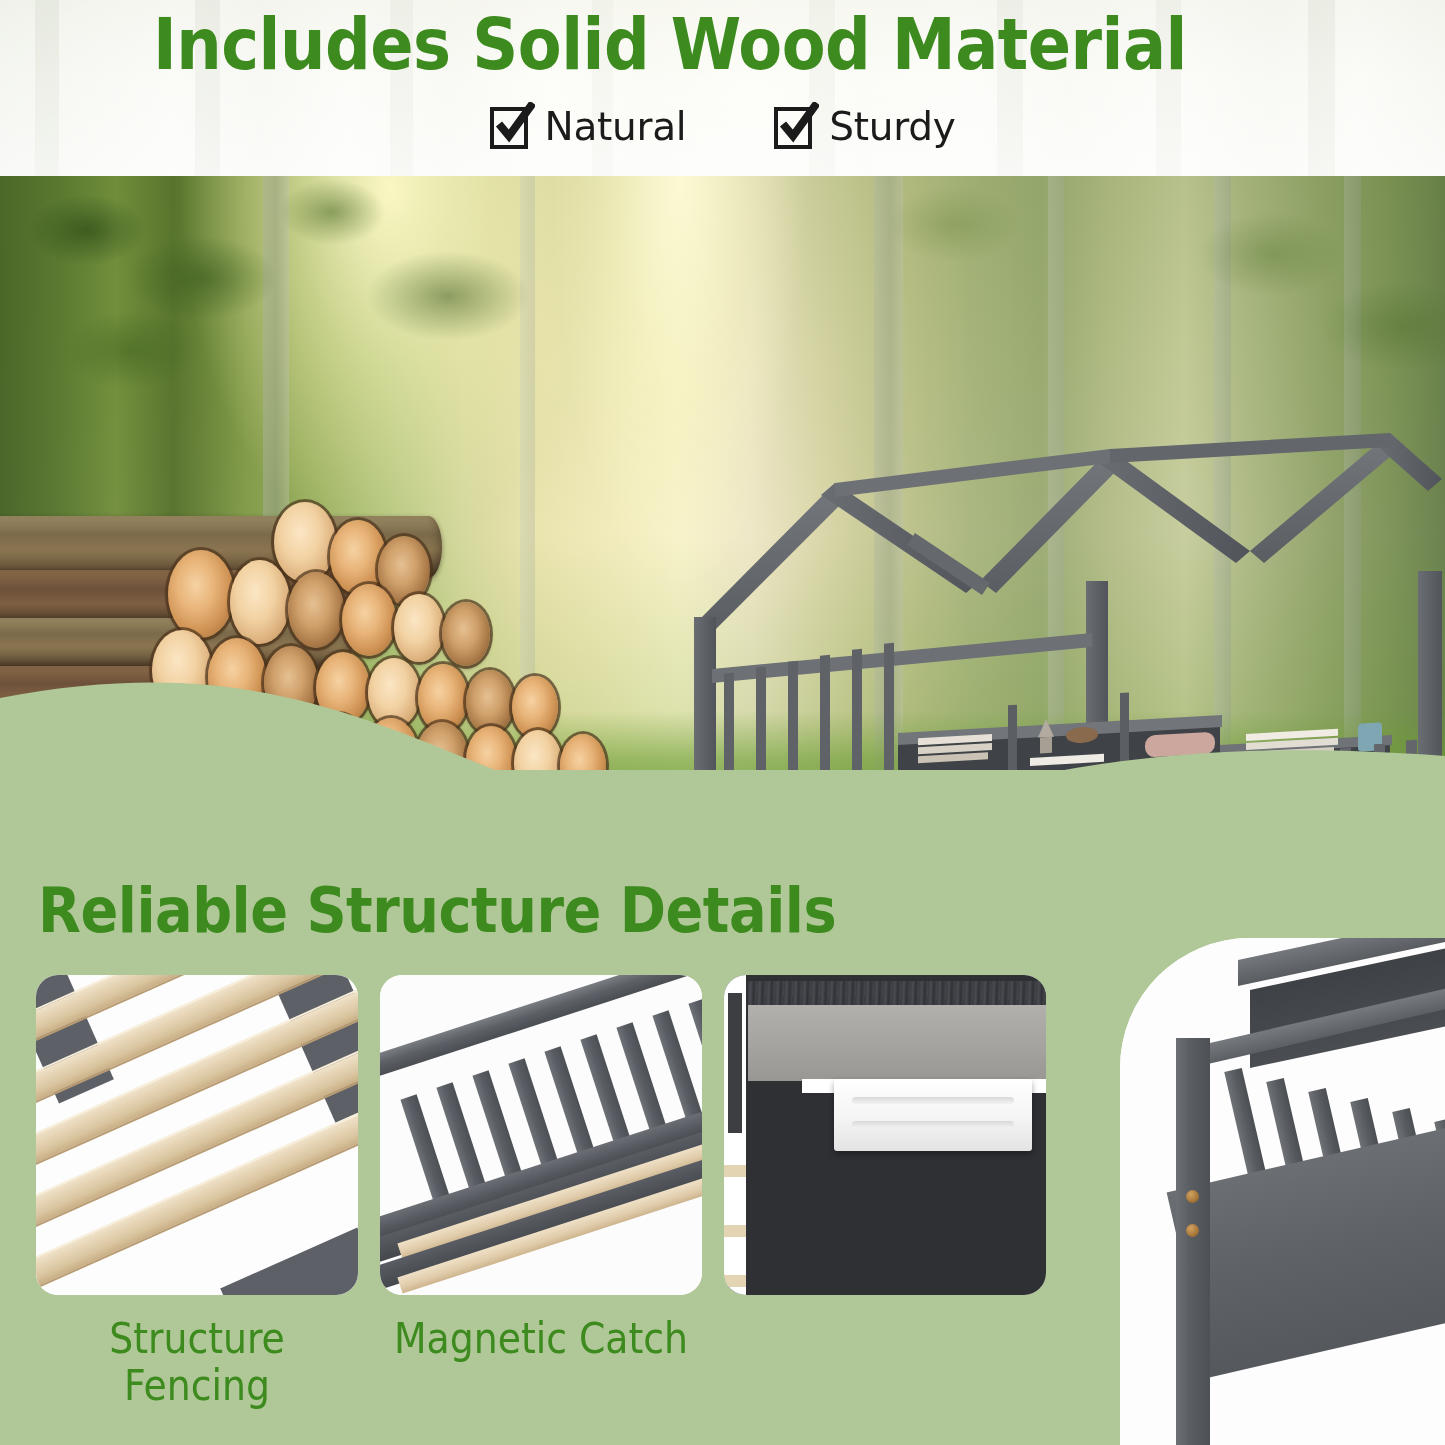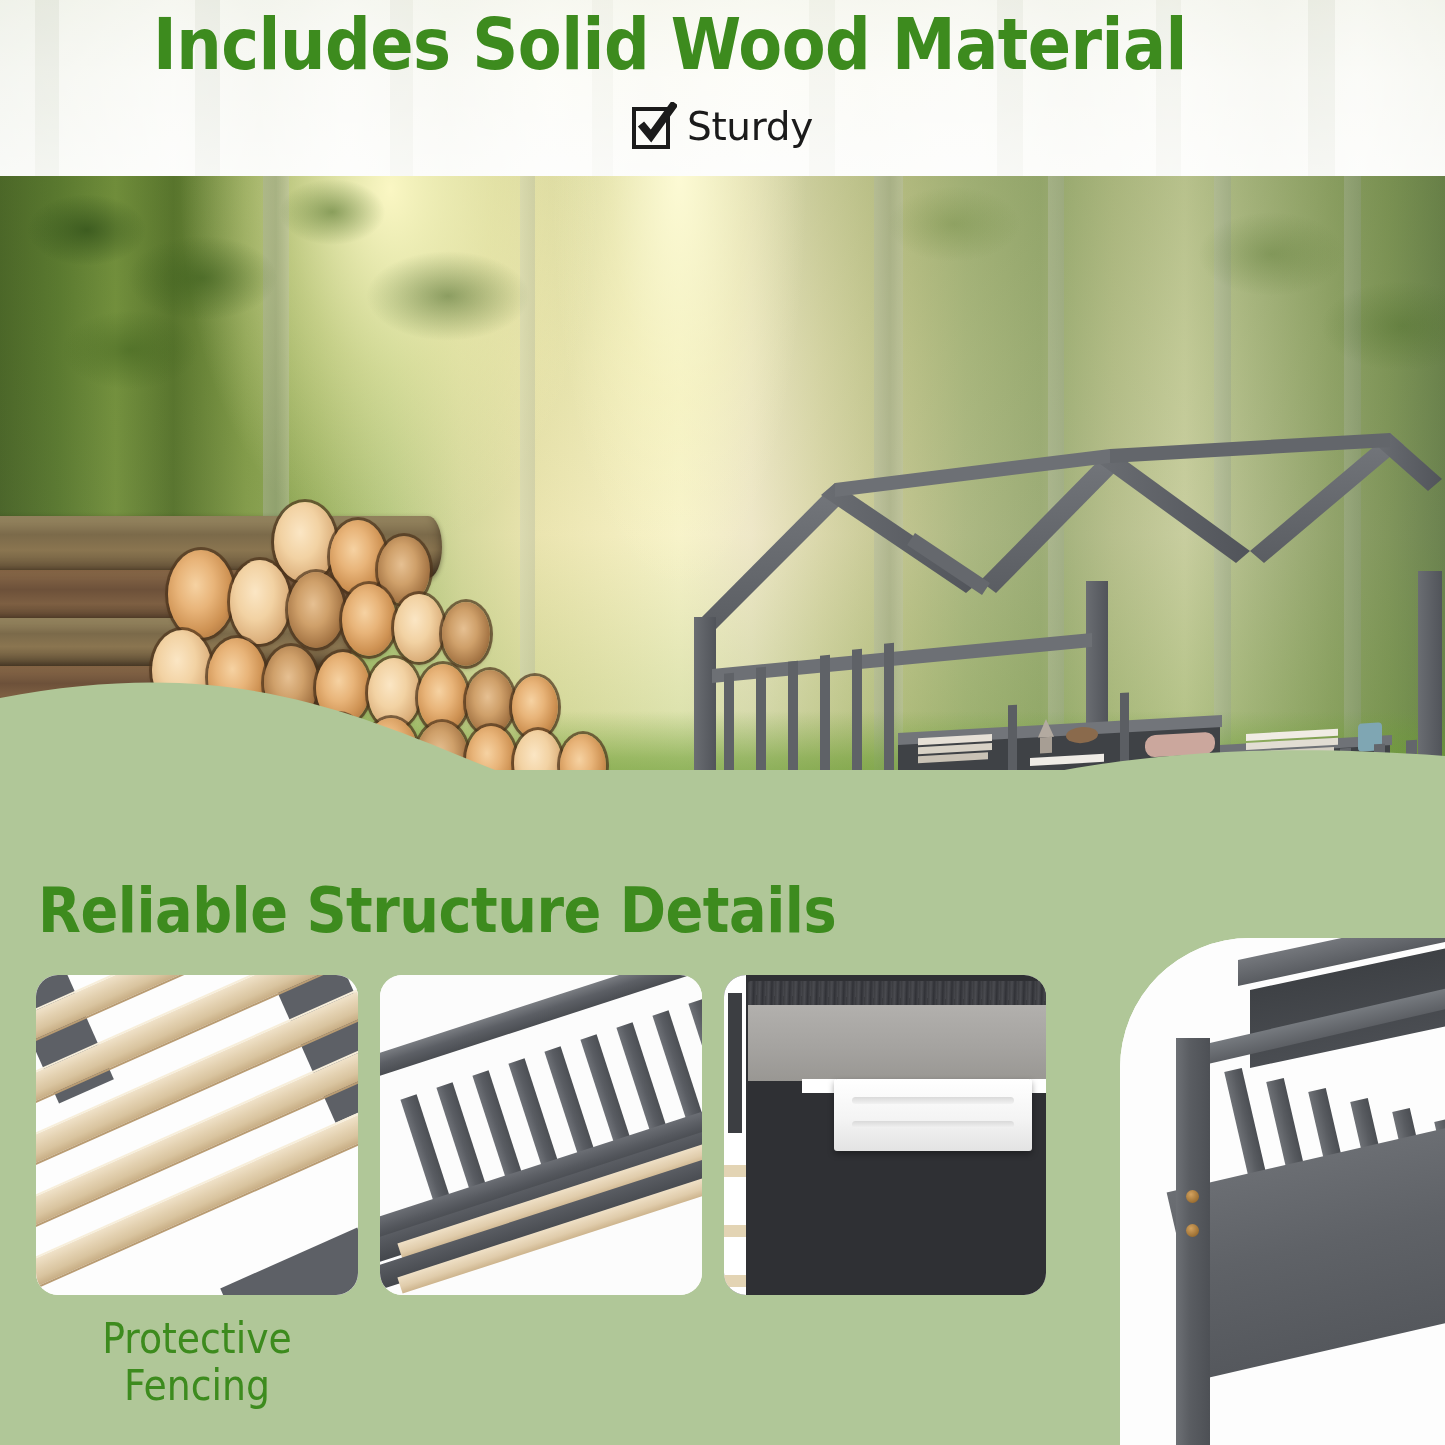--- a/index.html
+++ b/index.html
@@ -320,20 +320,29 @@
 
   <div class="header-band">
     <div class="header-forest"></div>
     <div class="header-trunks"></div>
     <div class="header-veil"></div>
 
     <div class="headline">Includes Solid Wood Material</div>
 
     <div class="check-row">
 
+      <div class="check-item">
+        <span class="checkbox-glyph">
+          <span class="box"></span>
+          <svg class="tick" viewBox="0 0 42 44" xmlns="http://www.w3.org/2000/svg">
+            <path d="M6 22 L16 34 L40 1" fill="none" stroke="#1b1b1b" stroke-width="8" stroke-linecap="butt" stroke-linejoin="miter"></path>
+          </svg>
+        </span>
+        <span class="check-label">Natural</span>
+      </div>
 
       <div class="check-item">
         <span class="checkbox-glyph">
           <span class="box"></span>
           <svg class="tick" viewBox="0 0 42 44" xmlns="http://www.w3.org/2000/svg">
             <path d="M6 22 L16 34 L40 1" fill="none" stroke="#1b1b1b" stroke-width="8" stroke-linecap="butt" stroke-linejoin="miter"></path>
           </svg>
         </span>
         <span class="check-label">Sturdy</span>
       </div>
@@ -618,22 +627,23 @@
         <div class="mag-top-tex"></div>
         <div class="mag-panel"></div>
         <div class="mag-ear-l"></div>
         <div class="mag-ear-r"></div>
         <div class="mag-catch"></div>
       </div>
 
     </div>
 
     <div class="card-labels">
-      <div class="card-label" style="white-space:pre-line;">Protective
+      <div class="card-label" style="white-space:pre-line;">Structure
 Fencing</div>
+      <div class="card-label">Magnetic Catch</div>
     </div>
 
   </div>
 
   <div class="big-panel">
     <div class="bp-white"></div>
     <div class="bp-shelf-top"></div>
     <div class="bp-shelf-back"></div>
     <div class="bp-rail"></div>
     <div class="bp-picket" style="left:104px; top:132px;"></div>

